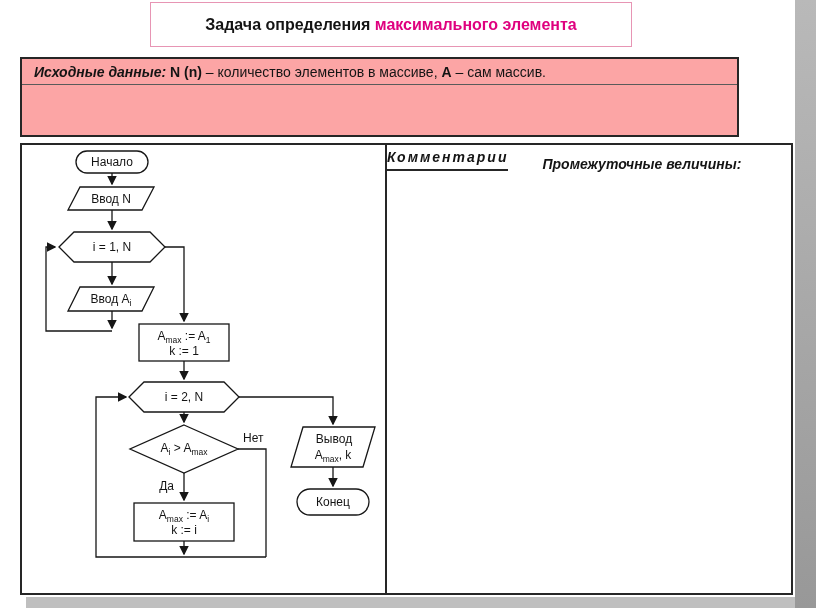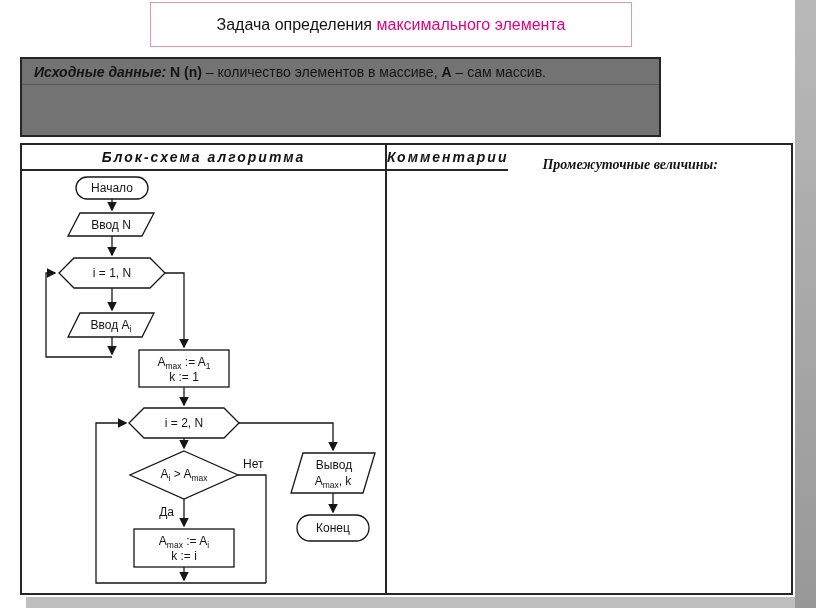--- a/index.html
+++ b/index.html
@@ -5,25 +5,25 @@
   html,body{margin:0;padding:0;background:#ffffff;}
   .page{position:relative;width:816px;height:608px;background:#fff;
         font-family:"Liberation Sans",sans-serif;color:#141414;overflow:hidden;}
   .edge-right{position:absolute;top:0;right:0;width:21px;height:608px;
         background:linear-gradient(180deg,#b9b9b9,#989898);}
   .edge-bottom{position:absolute;left:26px;right:21px;bottom:0;height:11px;background:#bfbfbf;}
 
   .title-box{position:absolute;left:150px;top:2px;width:482px;height:45px;
         border:1px solid #e795b4;box-sizing:border-box;
         display:flex;flex-direction:column;justify-content:center;align-items:center;
-        font-weight:normal;font-size:16px;line-height:21px;text-align:center;}
+        font-weight:bold;font-size:16px;line-height:21px;text-align:center;}
   .accent{color:#df017f;}
 
-  .info-box{position:absolute;left:20px;top:57px;width:641px;height:80px;
-        border:2px solid #262626;box-sizing:border-box;font-size:14px;background:#737373;}
+  .info-box{position:absolute;left:20px;top:57px;width:719px;height:80px;
+        border:2px solid #262626;box-sizing:border-box;font-size:14px;background:#fca5a5;}
   .info-row1{padding:4px 12px 3px 12px;line-height:18px;}
   .info-divider{border-top:1px solid #5a5a5a;margin:0;}
   .info-row2{padding:3px 12px 0 12px;text-align:justify;line-height:18px;}
   .lbl{font-weight:bold;font-style:italic;}
   .var{font-weight:bold;}
 
   .main-box{position:absolute;left:20px;top:143px;width:773px;height:452px;
         border:2px solid #262626;box-sizing:border-box;display:flex;background:#fff;}
   .col-left{width:363px;border-right:2px solid #262626;display:flex;flex-direction:column;}
   .col-right{flex:1;display:flex;}
@@ -32,21 +32,21 @@
   .flow-body{position:relative;flex:1;}
   svg.flow{display:block;}
   svg.flow text{font-family:"Liberation Sans",sans-serif;font-size:12px;fill:#141414;}
   svg.flow .sub{font-size:8.5px;}
   svg.flow .shape{fill:#ffffff;stroke:#161616;stroke-width:1.3;}
   svg.flow .wire{fill:none;stroke:#161616;stroke-width:1.3;}
 
   .comments-body{flex:1;padding:10px 16px 0 12px;font-size:14px;line-height:19px;}
   .comments-body p{margin:0;}
   .indent{text-indent:22px;}
-  .c-head{font-weight:bold;font-style:italic;font-family:Liberation Serif, serif;}
+  .c-head{font-weight:bold;font-style:italic;}
 </style>
 </head>
 <body>
 
 <div class="page">
   <div class="edge-right"></div>
   <div class="edge-bottom"></div>
 
   <div class="title-box">
     <div>
@@ -62,21 +62,20 @@
       <span>– количество элементов в массиве,</span>
       <span class="var">A</span>
       <span>– сам массив.</span>
     </div>
     <div class="info-divider"></div>
   </div>
 
   <div class="main-box">
 
     <div class="col-left">
-      <div class="col-header">Блок-схема алгоритма</div>
       <div class="flow-body">
         <svg class="flow" width="361" height="424" viewBox="0 0 361 424">
           <defs>
             <marker id="arr" viewBox="0 0 10 10" refX="8.5" refY="5" markerWidth="7.5" markerHeight="7.5" orient="auto-start-reverse">
               <path d="M0,0 L10,5 L0,10 z" fill="#161616"></path>
             </marker>
           </defs>
 
           <g>
             <path class="wire" d="M90,28 L90,39" marker-end="url(#arr)"></path>

